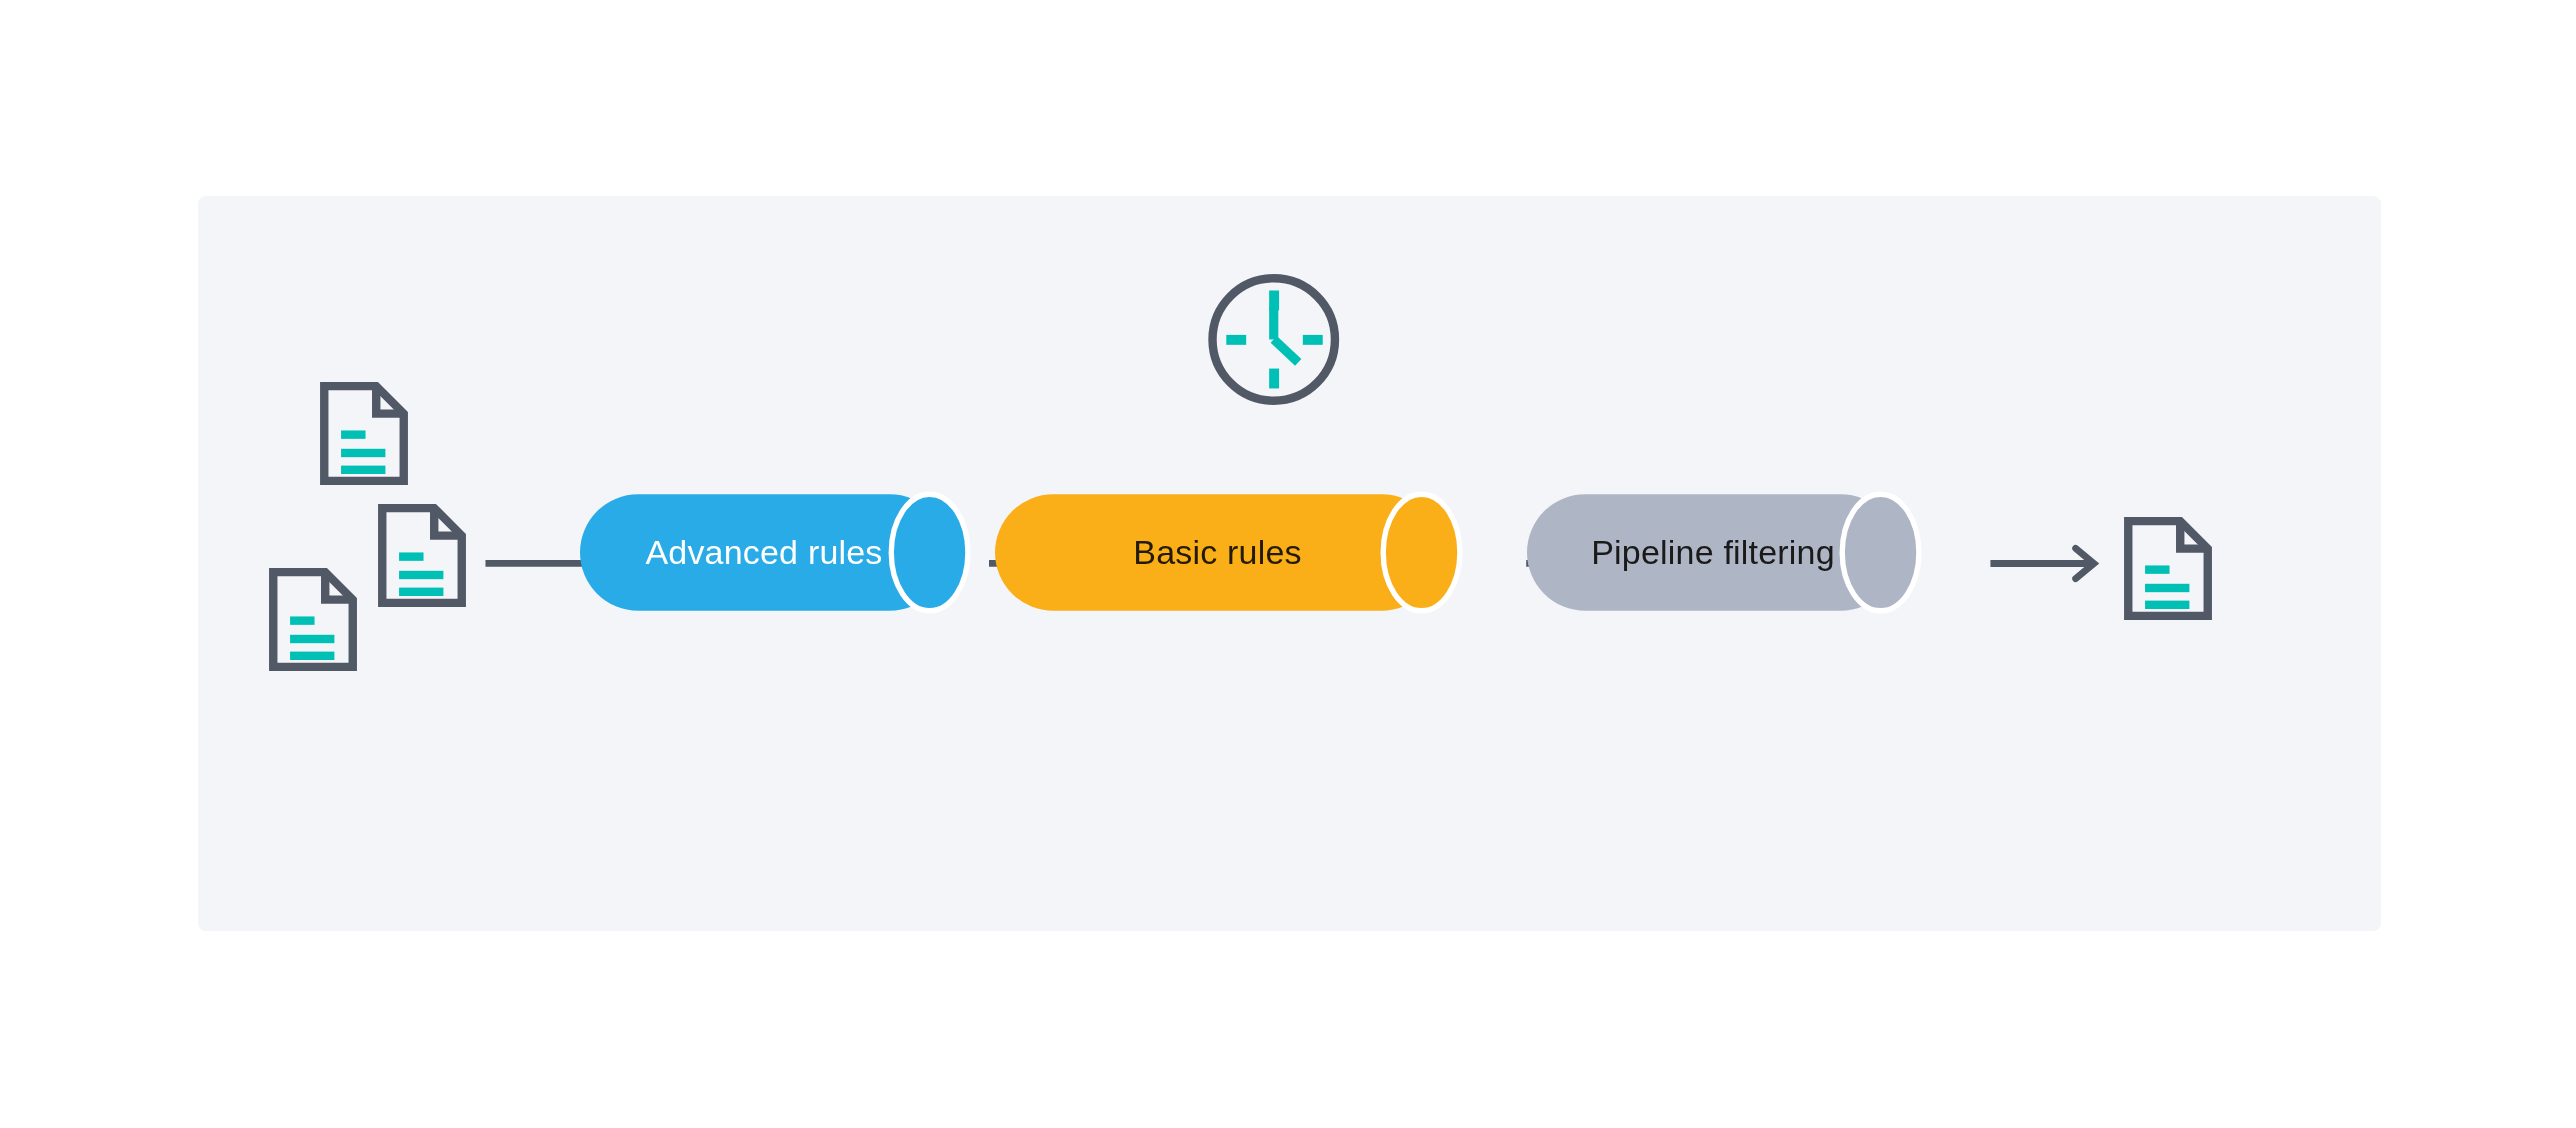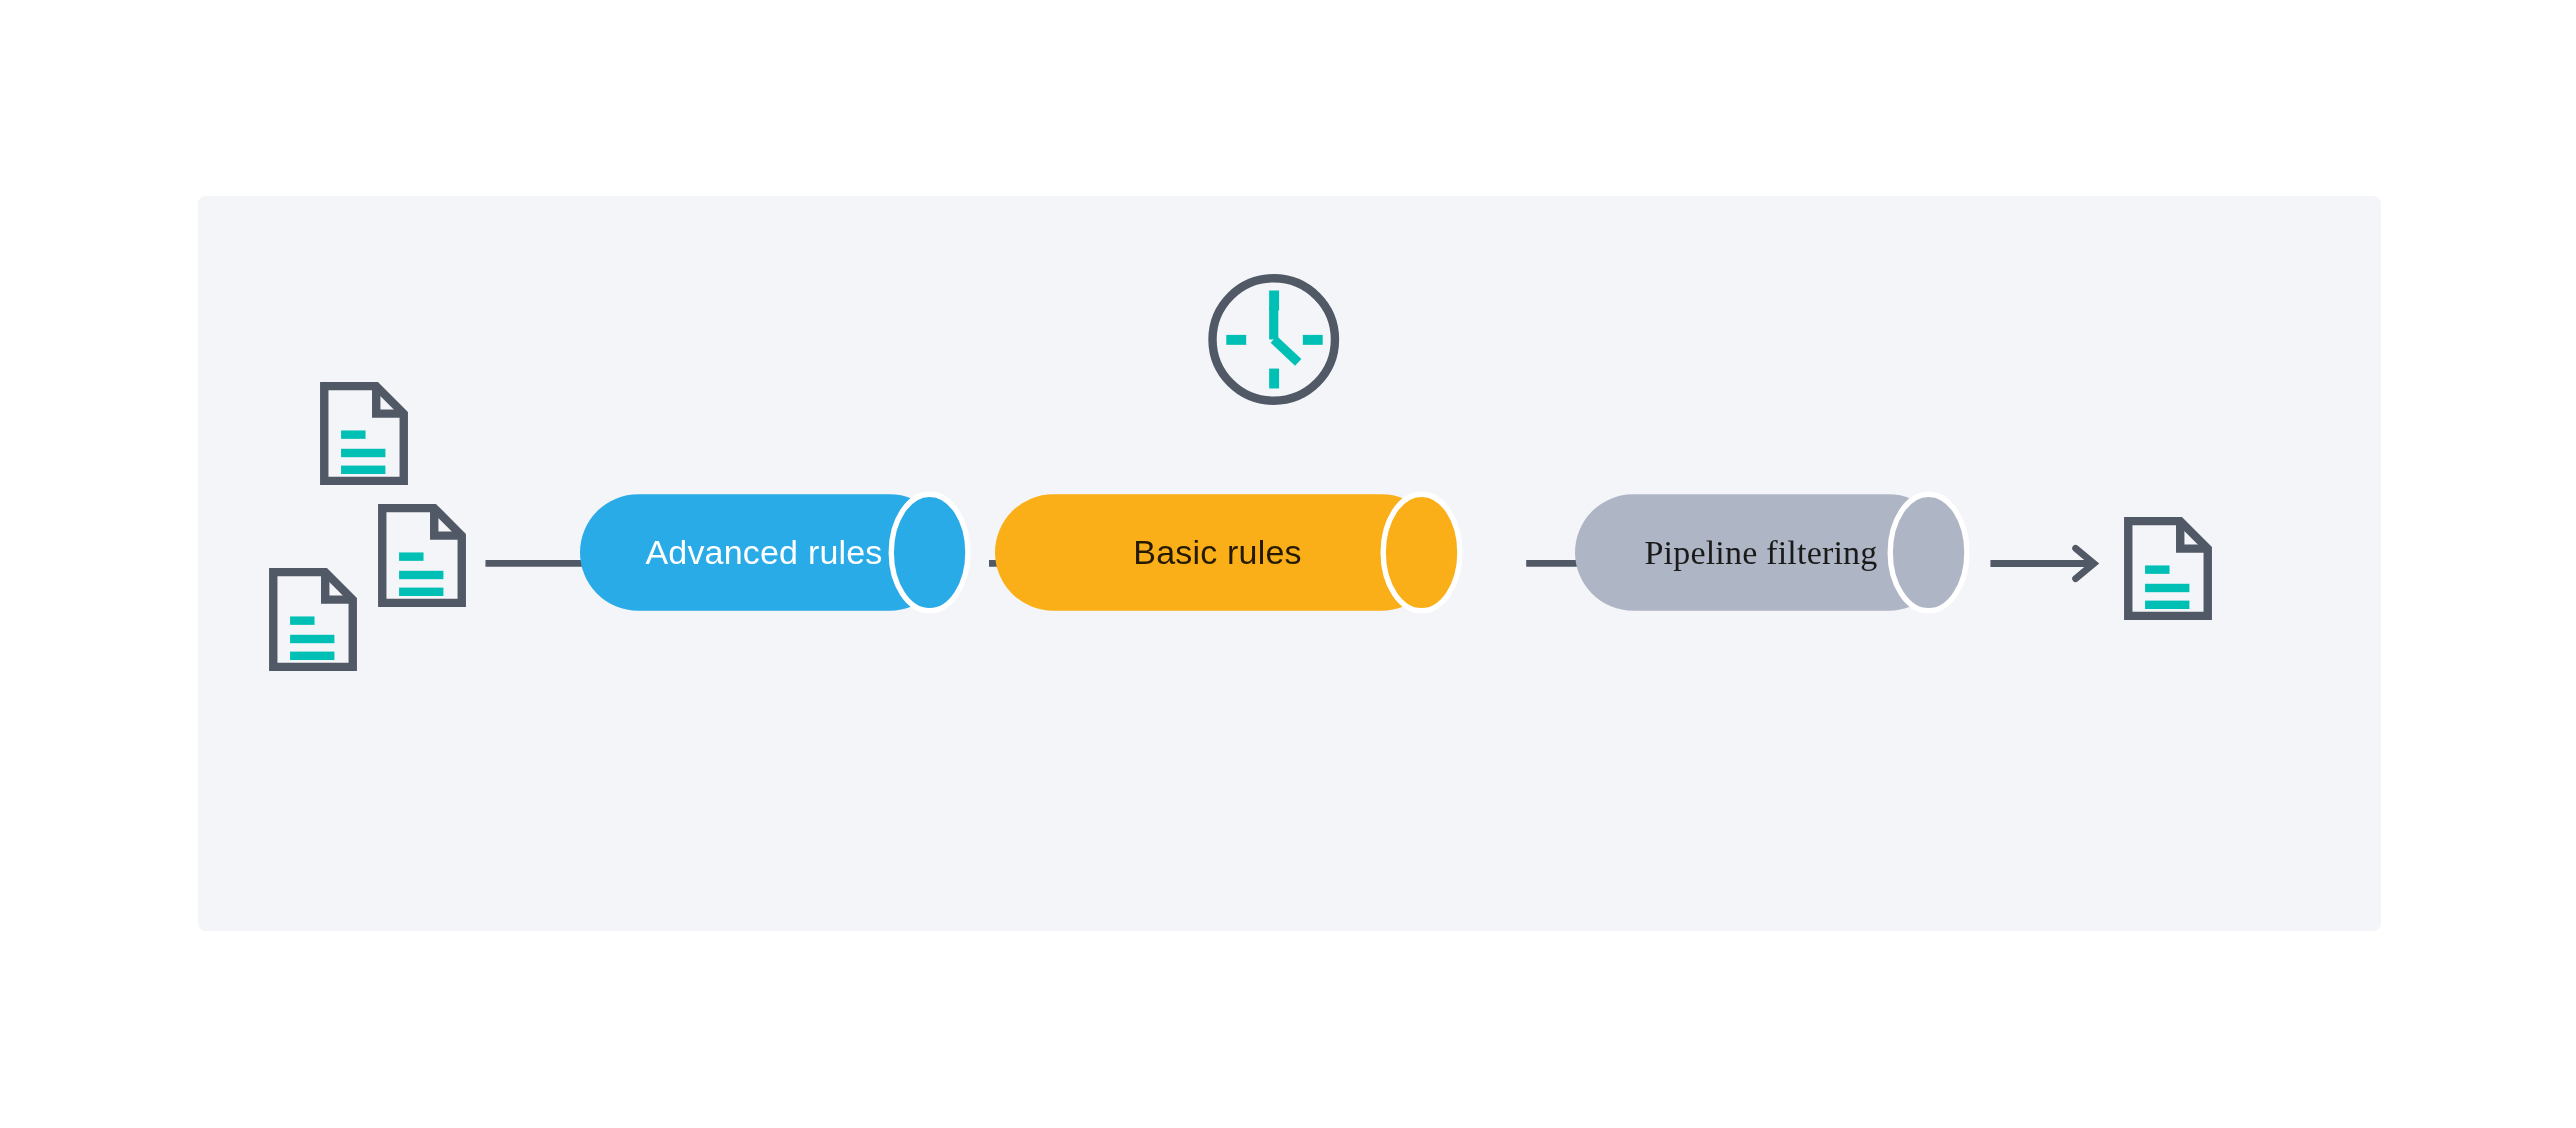--- a/index.html
+++ b/index.html
@@ -107,21 +107,21 @@
     </svg>
     <div class="cyl-label" style="width:445px;color:#241a00;">Basic rules</div>
   </div>
 
   <div class="node" style="left:1526px;top:558px;width:63px;height:10.7px;">
     <svg width="63" height="10.7" viewBox="0 0 82 14" aria-hidden="true">
       <line x1="0" y1="7" x2="82" y2="7" stroke="#525966" stroke-width="9" stroke-linecap="butt"></line>
     </svg>
   </div>
 
-  <div class="node" style="left:1575px;top:491px;width:418px;height:123px;font-family:Liberation Serif, serif;">
+  <div class="node" style="left:1527px;top:491px;width:418px;height:123px;">
     <svg width="418" height="123" viewBox="0 0 545 160" aria-hidden="true">
       <rect x="0" y="4" width="485" height="152" rx="76" ry="76" fill="#aeb5c4"></rect>
       <ellipse cx="461" cy="80" rx="50" ry="76" fill="#aeb5c4" stroke="#ffffff" stroke-width="7"></ellipse>
     </svg>
     <div class="cyl-label" style="width:372px;color:#1a1a1a;">Pipeline filtering</div>
   </div>
 
   <div class="node" style="left:1990px;top:546px;width:115px;height:35px;">
     <svg width="115" height="35" viewBox="0 0 150 46" aria-hidden="true">
       <line x1="0" y1="23" x2="137" y2="23" stroke="#525966" stroke-width="9" stroke-linecap="butt"></line>

